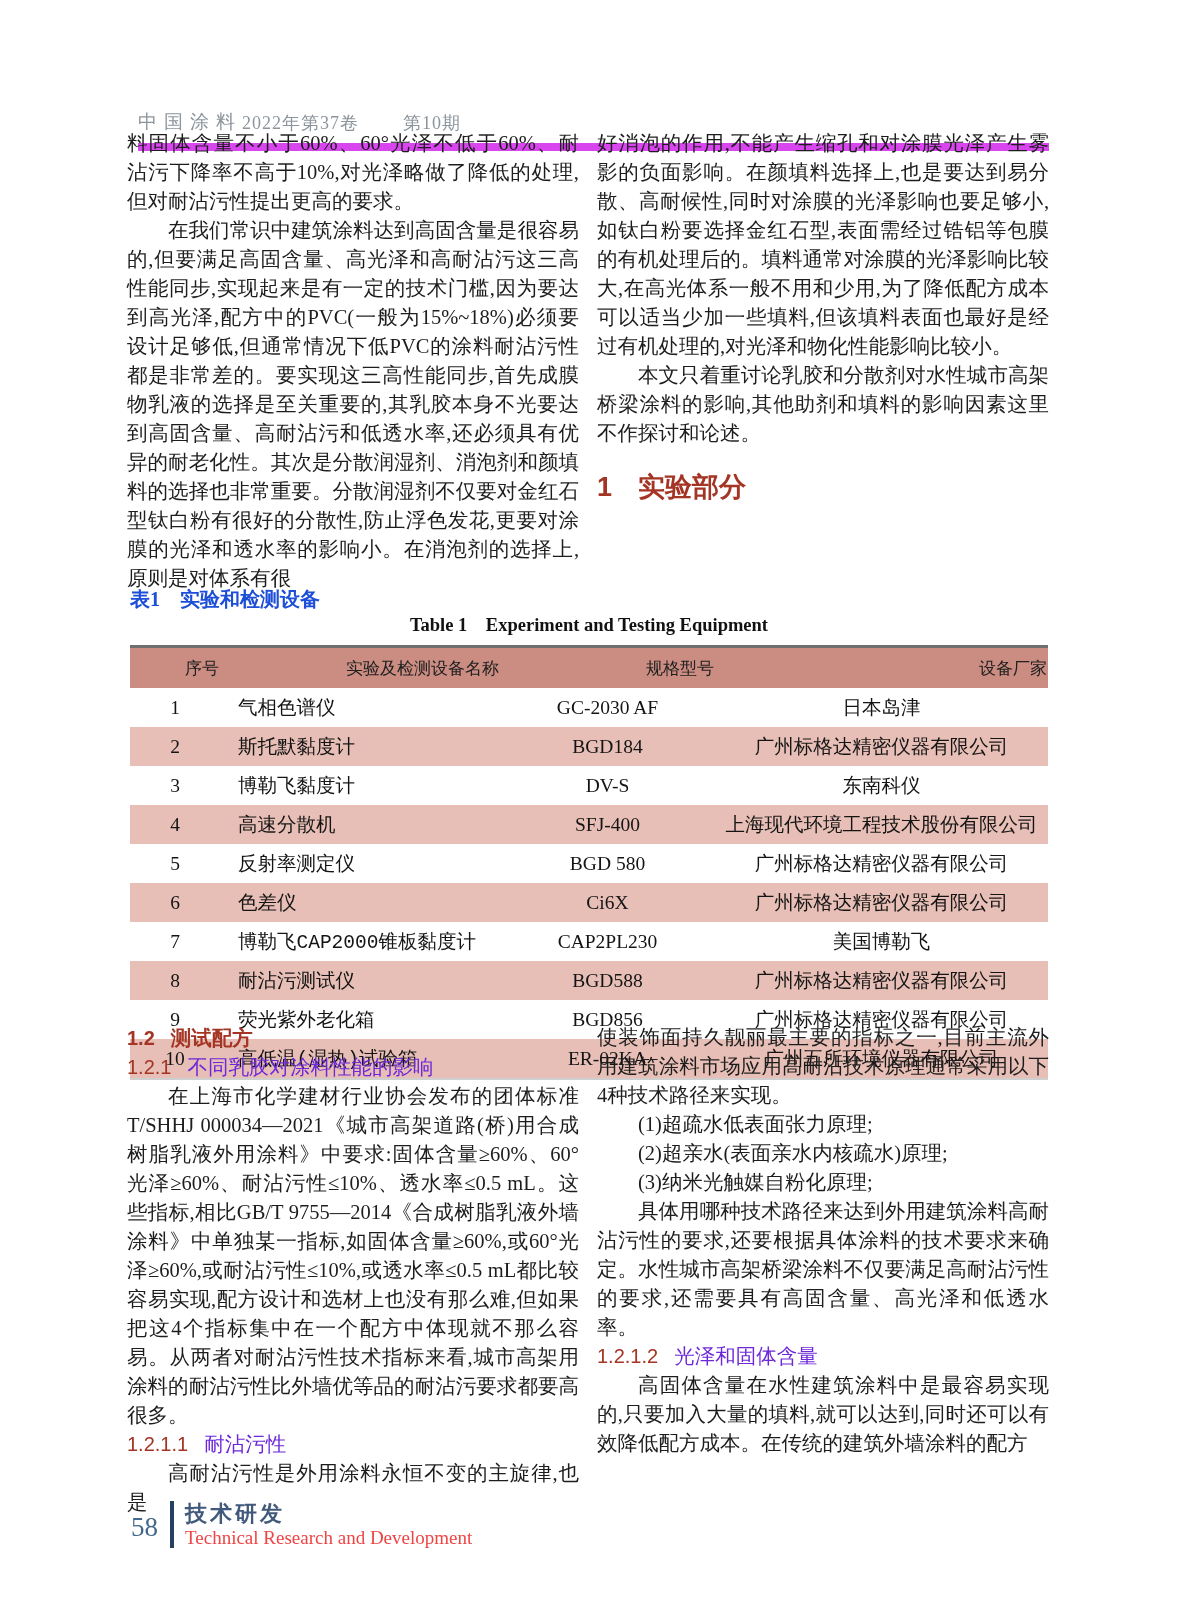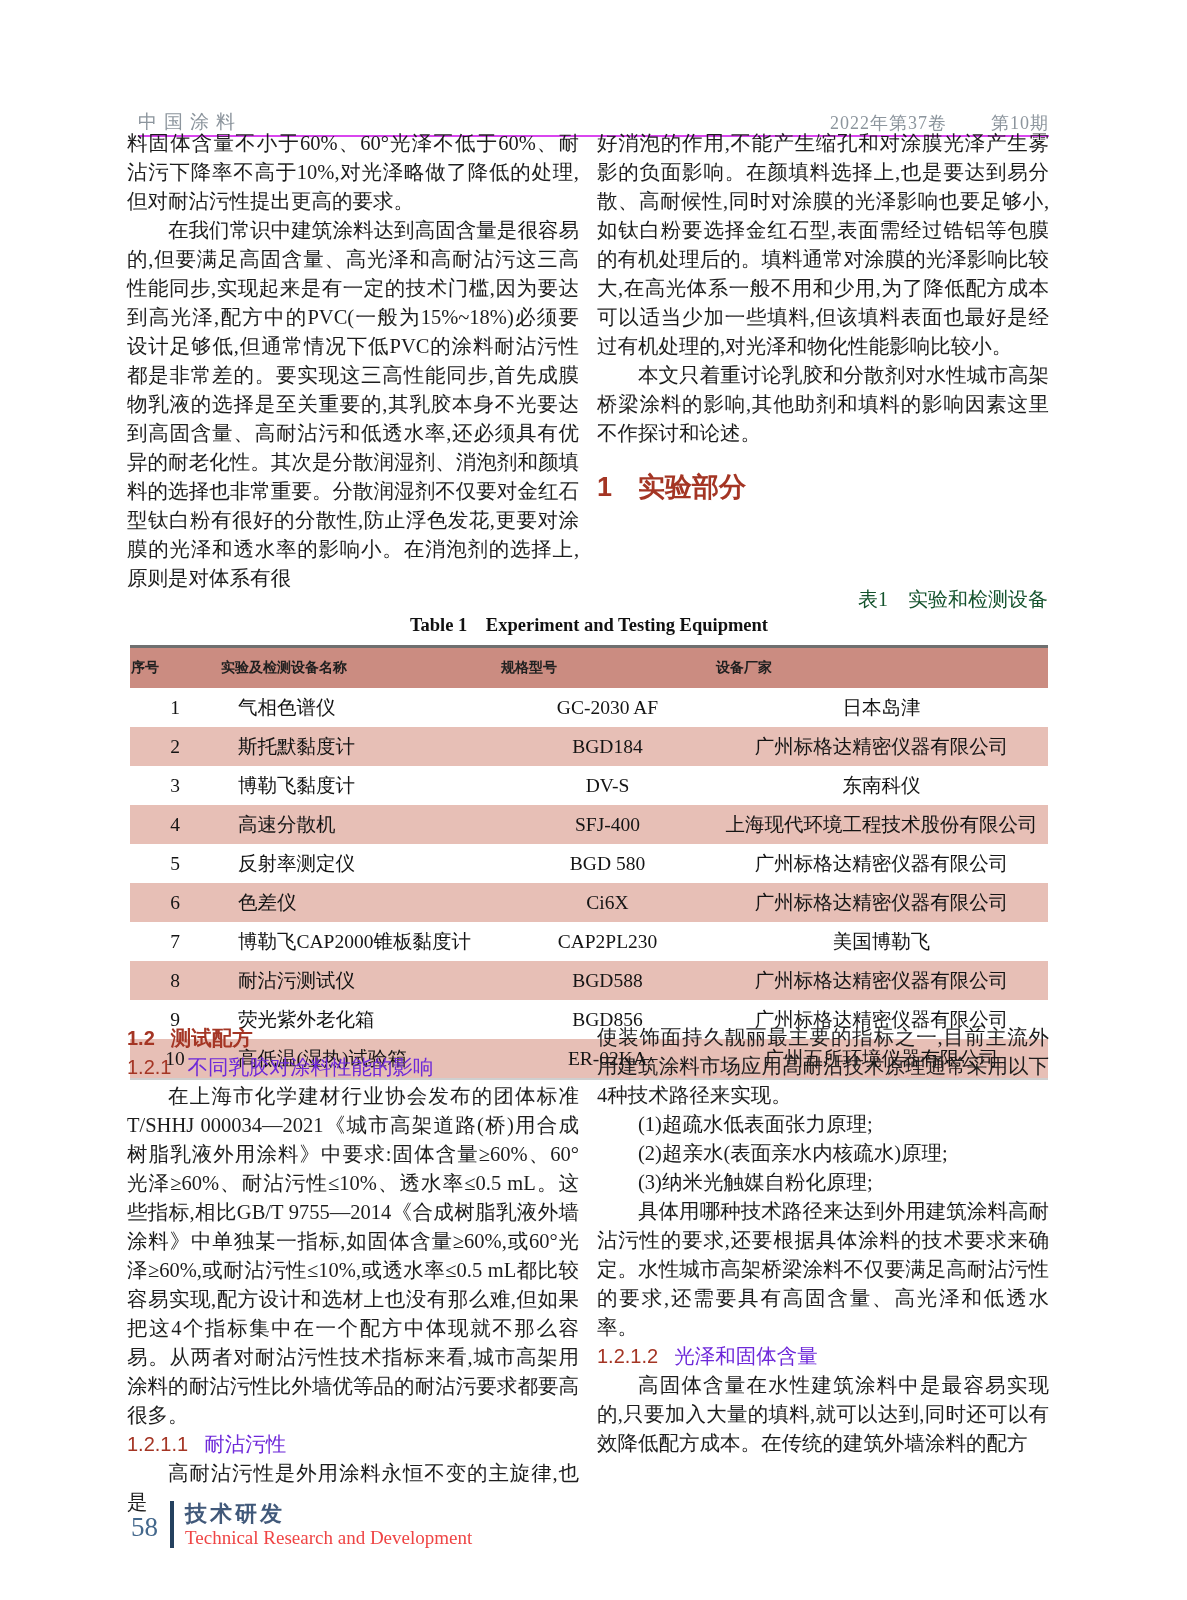--- a/index.html
+++ b/index.html
@@ -4,22 +4,22 @@
 <style>
   html,body{margin:0;padding:0;}
   body{
     width:1187px;height:1600px;position:relative;background:#ffffff;
     font-family:"Liberation Serif","DejaVu Serif",serif;color:#1d1d1d;
     overflow:hidden;
   }
   
   .page-header{
     position:absolute;left:138px;top:74px;width:911px;
-    display:flex;justify-content:space-between;align-items:flex-end;
-    border-bottom:2px solid #d946ef;
+    display:flex;align-items:flex-end;
+    padding-bottom:8px;border-bottom:8px solid #d946ef;
     color:#8c959d;font-size:19px;
   }
   .journal-name{letter-spacing:7px;}
   .vol-issue{display:flex;gap:44px;font-size:18px;letter-spacing:1px;margin-top:37px;}
   
   .col{position:absolute;width:452px;}
   .col-left-top{left:127px;top:129px;}
   .col-right-top{left:597px;top:129px;}
   .col-left-bot{left:127px;top:1023px;}
   .col-right-bot{left:597px;top:1023px;}
@@ -45,38 +45,38 @@
   .h-sub .num{
     font-family:"Liberation Sans","DejaVu Sans",sans-serif;
     color:#a43524;margin-right:16px;font-size:20px;
   }
   .h-sub.red-title{font-family:"Liberation Sans","DejaVu Sans",sans-serif;font-weight:bold;}
   .h-sub.red-title .title{color:#a43524;}
   .h-sub .title{color:#6d28d9;}
   
   .table-block{position:absolute;left:130px;top:586px;width:918px;}
   .tbl-caption-cn{
-    text-align:right;font-weight:normal;font-size:20px;color:#14532d;line-height:26px;
+    text-align:left;font-weight:bold;font-size:20px;color:#1d4ed8;line-height:26px;
   }
   .tbl-caption-en{
     text-align:center;font-weight:bold;font-size:18.5px;color:#111;line-height:24px;margin-top:1px;
   }
   table.equip{
     width:100%;margin-top:8px;border-collapse:collapse;
     border-top:3px solid #6f6f6f;border-bottom:2px solid #cfcfcf;
   }
   table.equip th{
-    background:#cb8c81;height:38px;font-weight:bold;
-    font-size:14px;color:#202020;text-align:left;
+    background:#cb8c81;height:38px;font-weight:normal;
+    font-size:17px;color:#202020;text-align:right;
   }
   table.equip td{
     height:37px;font-size:19.5px;color:#141414;text-align:center;
   }
   table.equip tr.alt td{background:#e7bfb6;}
-  table.equip td.name{text-align:left;padding-left:18px;}
+  table.equip td.name{text-align:left;padding-left:18px;font-family:Liberation Mono, monospace;}
   
   .page-footer{
     position:absolute;left:131px;top:1501px;
     display:flex;align-items:stretch;
   }
   .page-num{
     font-size:27px;color:#44688c;margin-right:12px;align-self:flex-end;
     line-height:30px;margin-bottom:6px;
   }
   .footer-bar{width:4px;background:#24415f;margin-right:11px;height:47px;}

